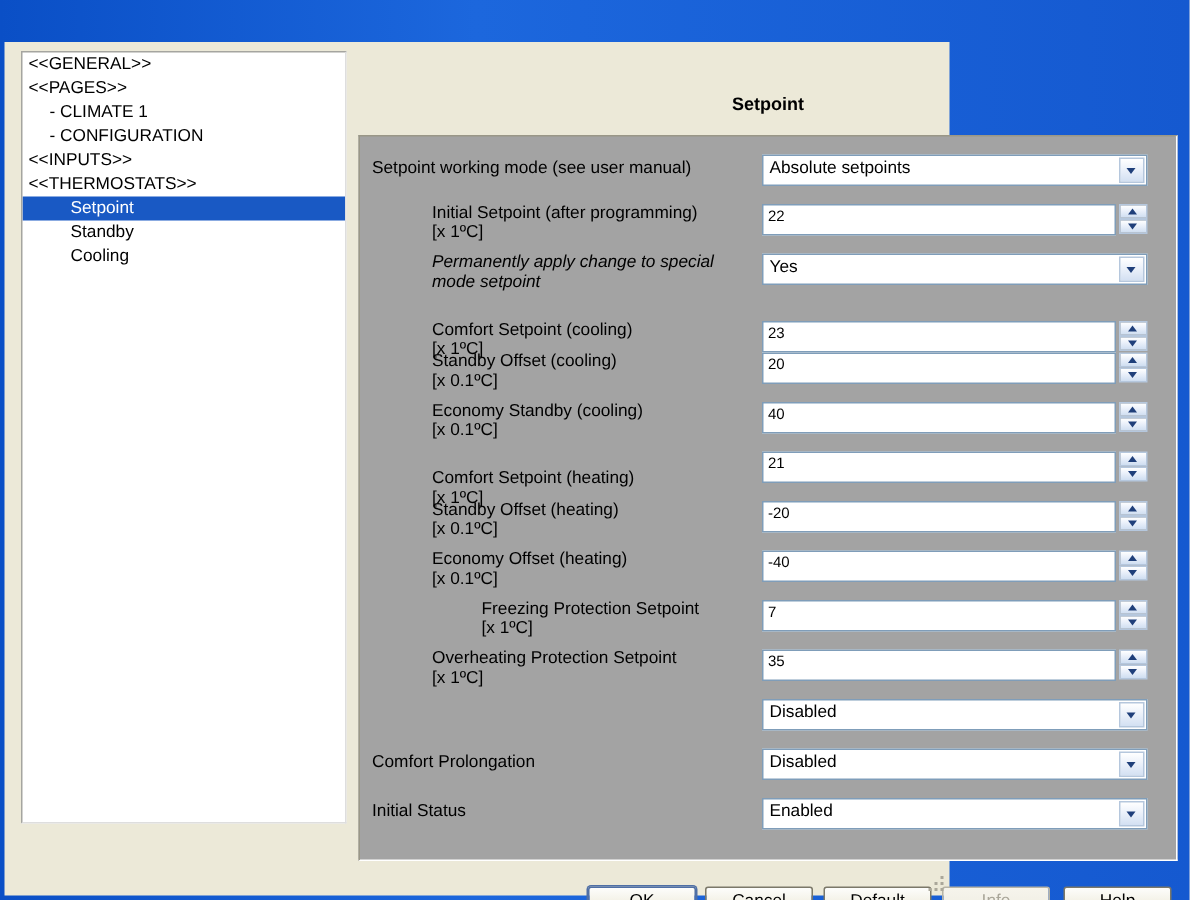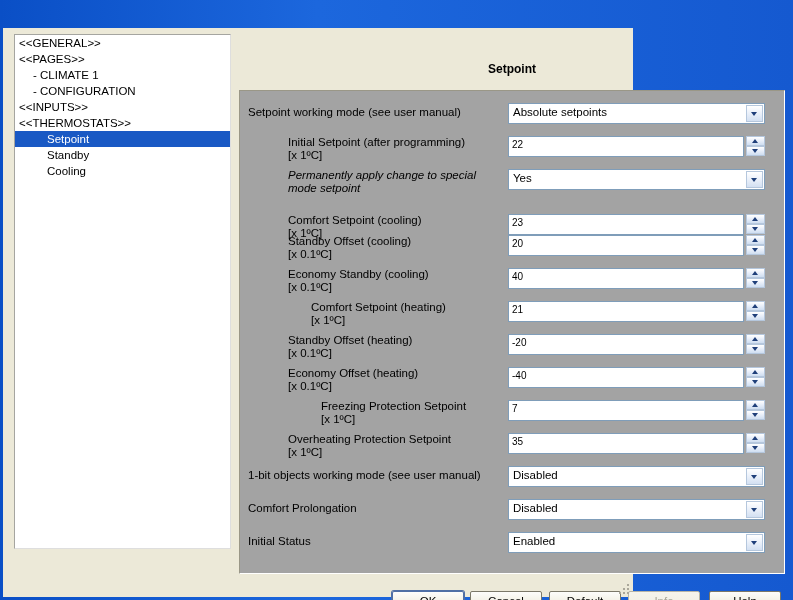--- a/index.html
+++ b/index.html
@@ -363,21 +363,21 @@
             <div class="spin-field">
               <div class="val">40</div>
             </div>
             <div class="spin-btns">
               <div class="spin-btn spin-up"></div>
               <div class="spin-btn spin-down"></div>
             </div>
           </div>
         </div>
         <div class="row" style="top: 210px;">
-          <div class="row-label lvl1" style="top: 0px; margin-left: 23px;">Comfort Setpoint (heating)
+          <div class="row-label lvl1" style="top: 12px;">Comfort Setpoint (heating)
 [x 1ºC]</div>
           <div class="spinwrap">
             <div class="spin-field">
               <div class="val">21</div>
             </div>
             <div class="spin-btns">
               <div class="spin-btn spin-up"></div>
               <div class="spin-btn spin-down"></div>
             </div>
           </div>
@@ -428,21 +428,20 @@
             <div class="spin-field">
               <div class="val">35</div>
             </div>
             <div class="spin-btns">
               <div class="spin-btn spin-up"></div>
               <div class="spin-btn spin-down"></div>
             </div>
           </div>
         </div>
         <div class="row" style="top: 375px;">
-          <div class="row-label lvl0" style="top: 3px;">1-bit objects working mode (see user manual)</div>
           <div class="ctrl combo">
             <div class="val">Disabled</div>
             <div class="arrow-box"></div>
           </div>
         </div>
         <div class="row" style="top: 408px;">
           <div class="row-label lvl0" style="top: 3px;">Comfort Prolongation</div>
           <div class="ctrl combo">
             <div class="val">Disabled</div>
             <div class="arrow-box"></div>

